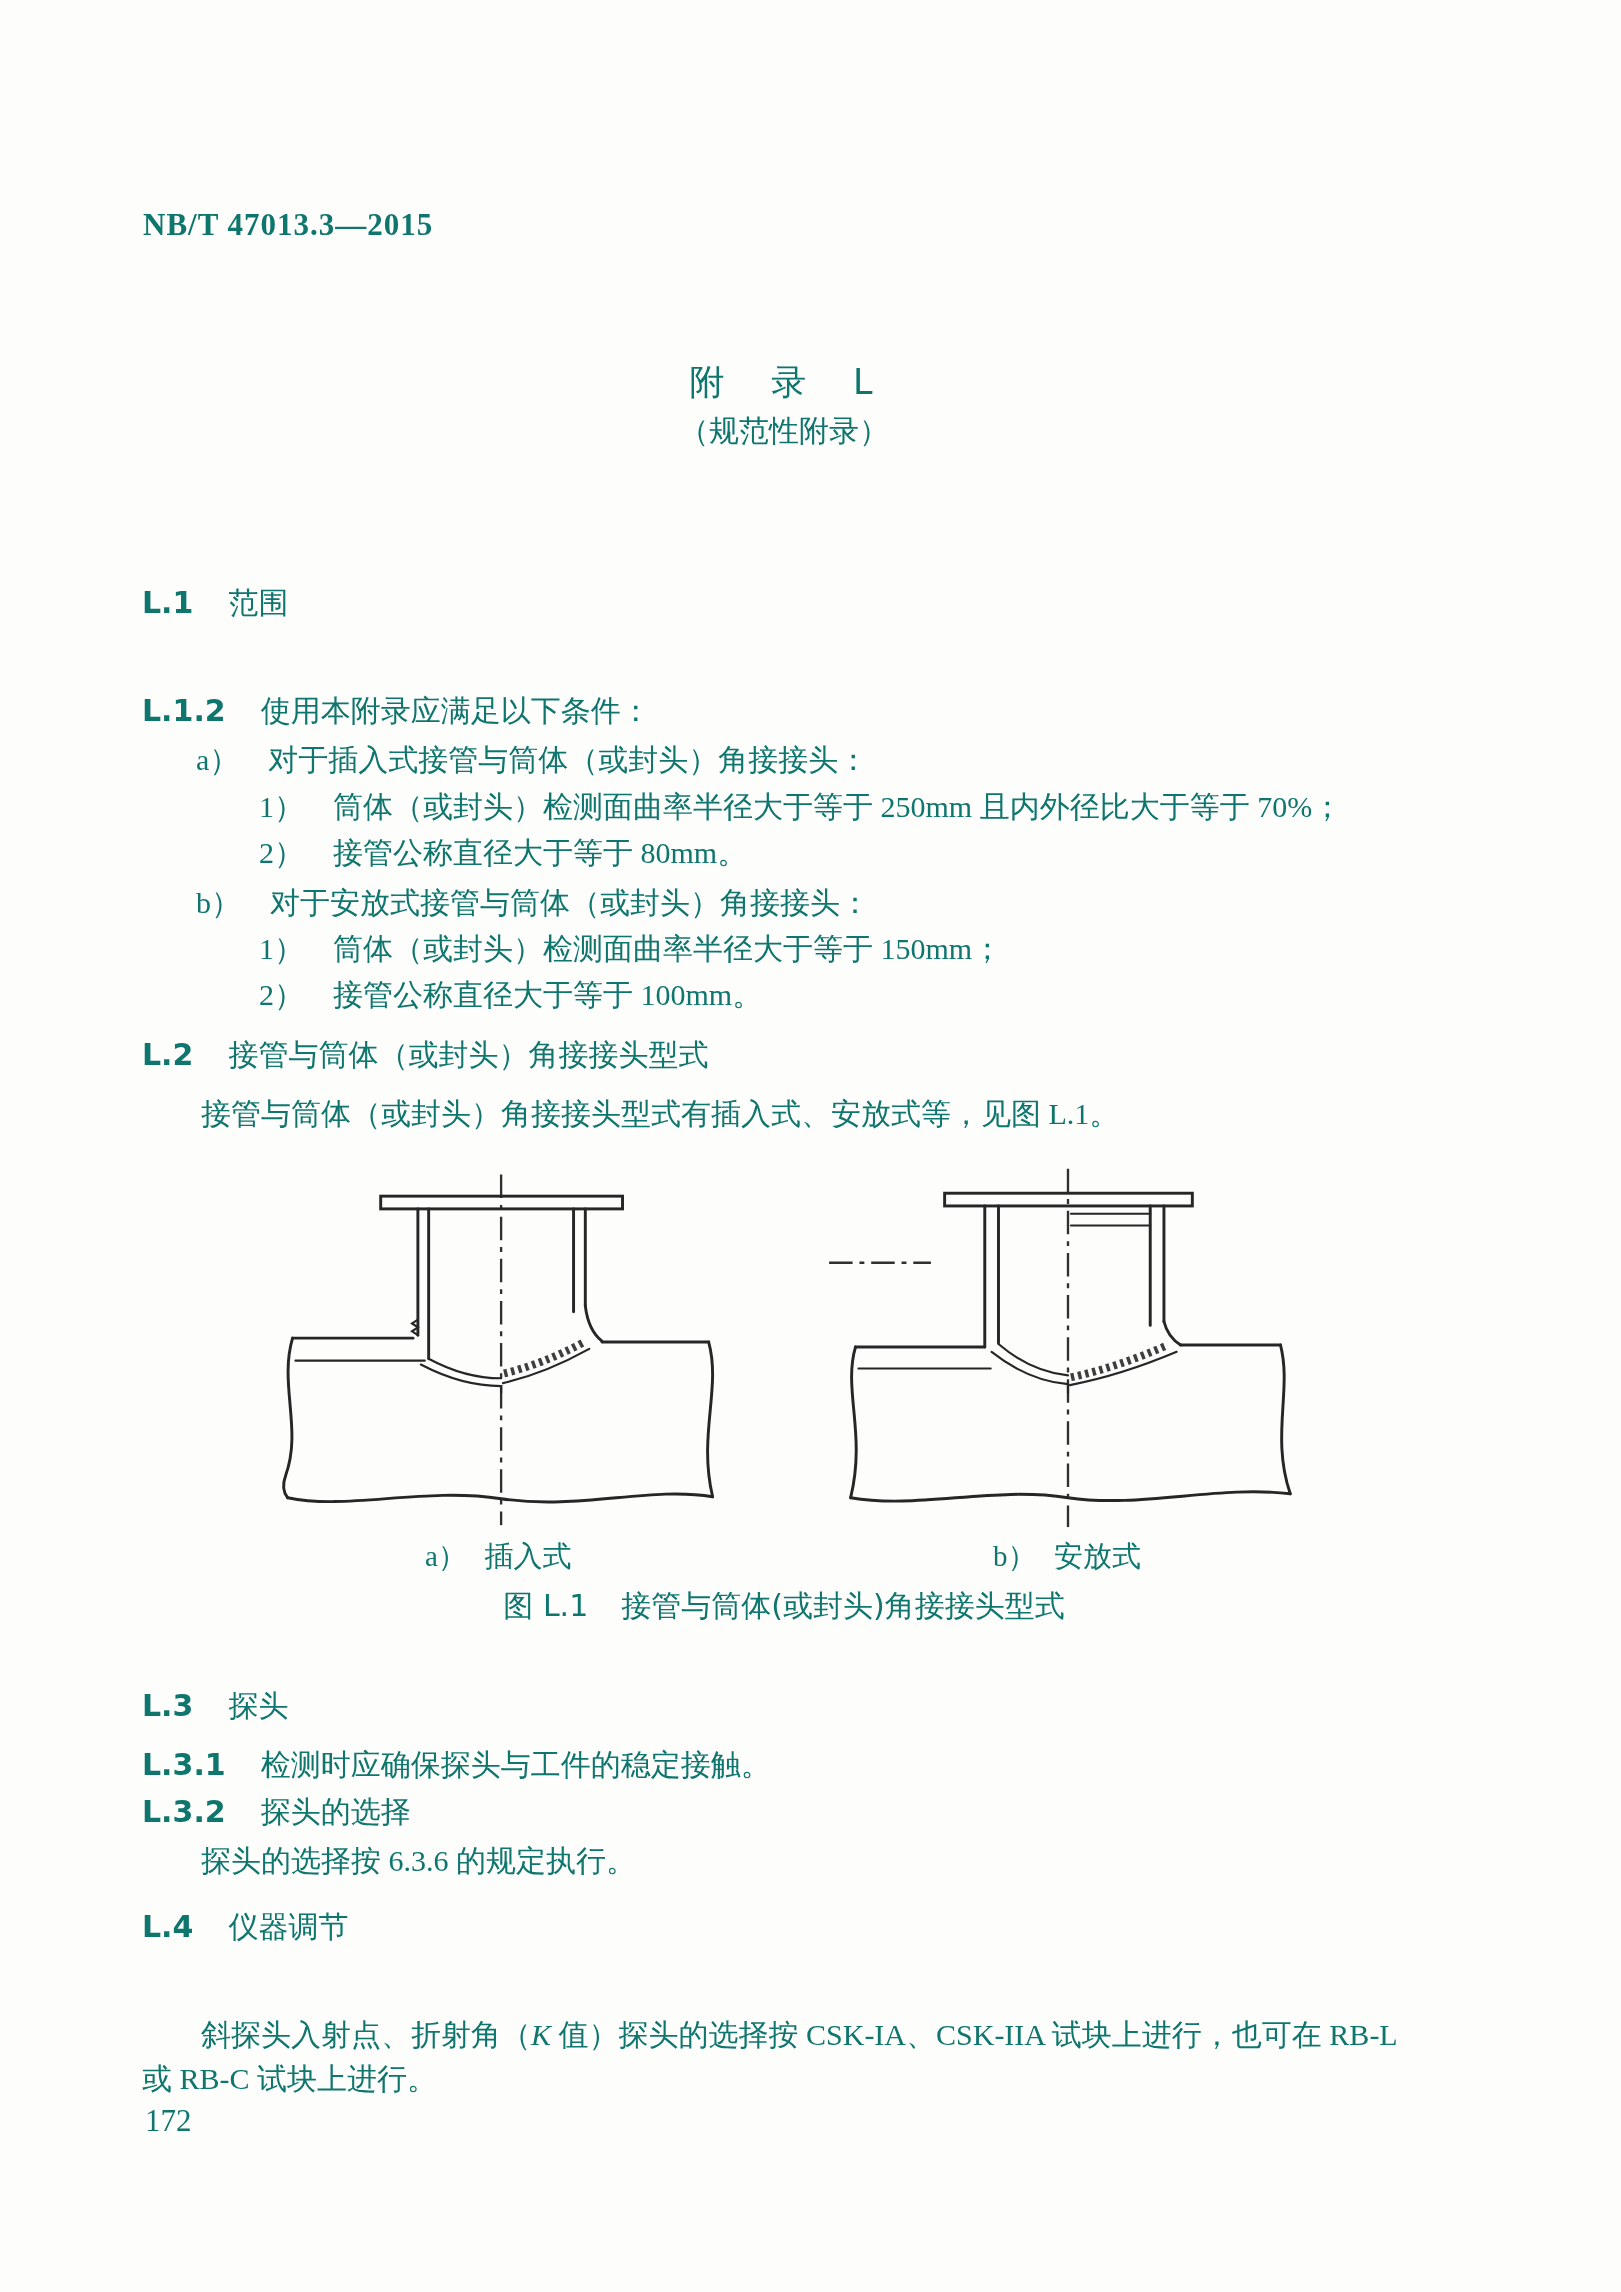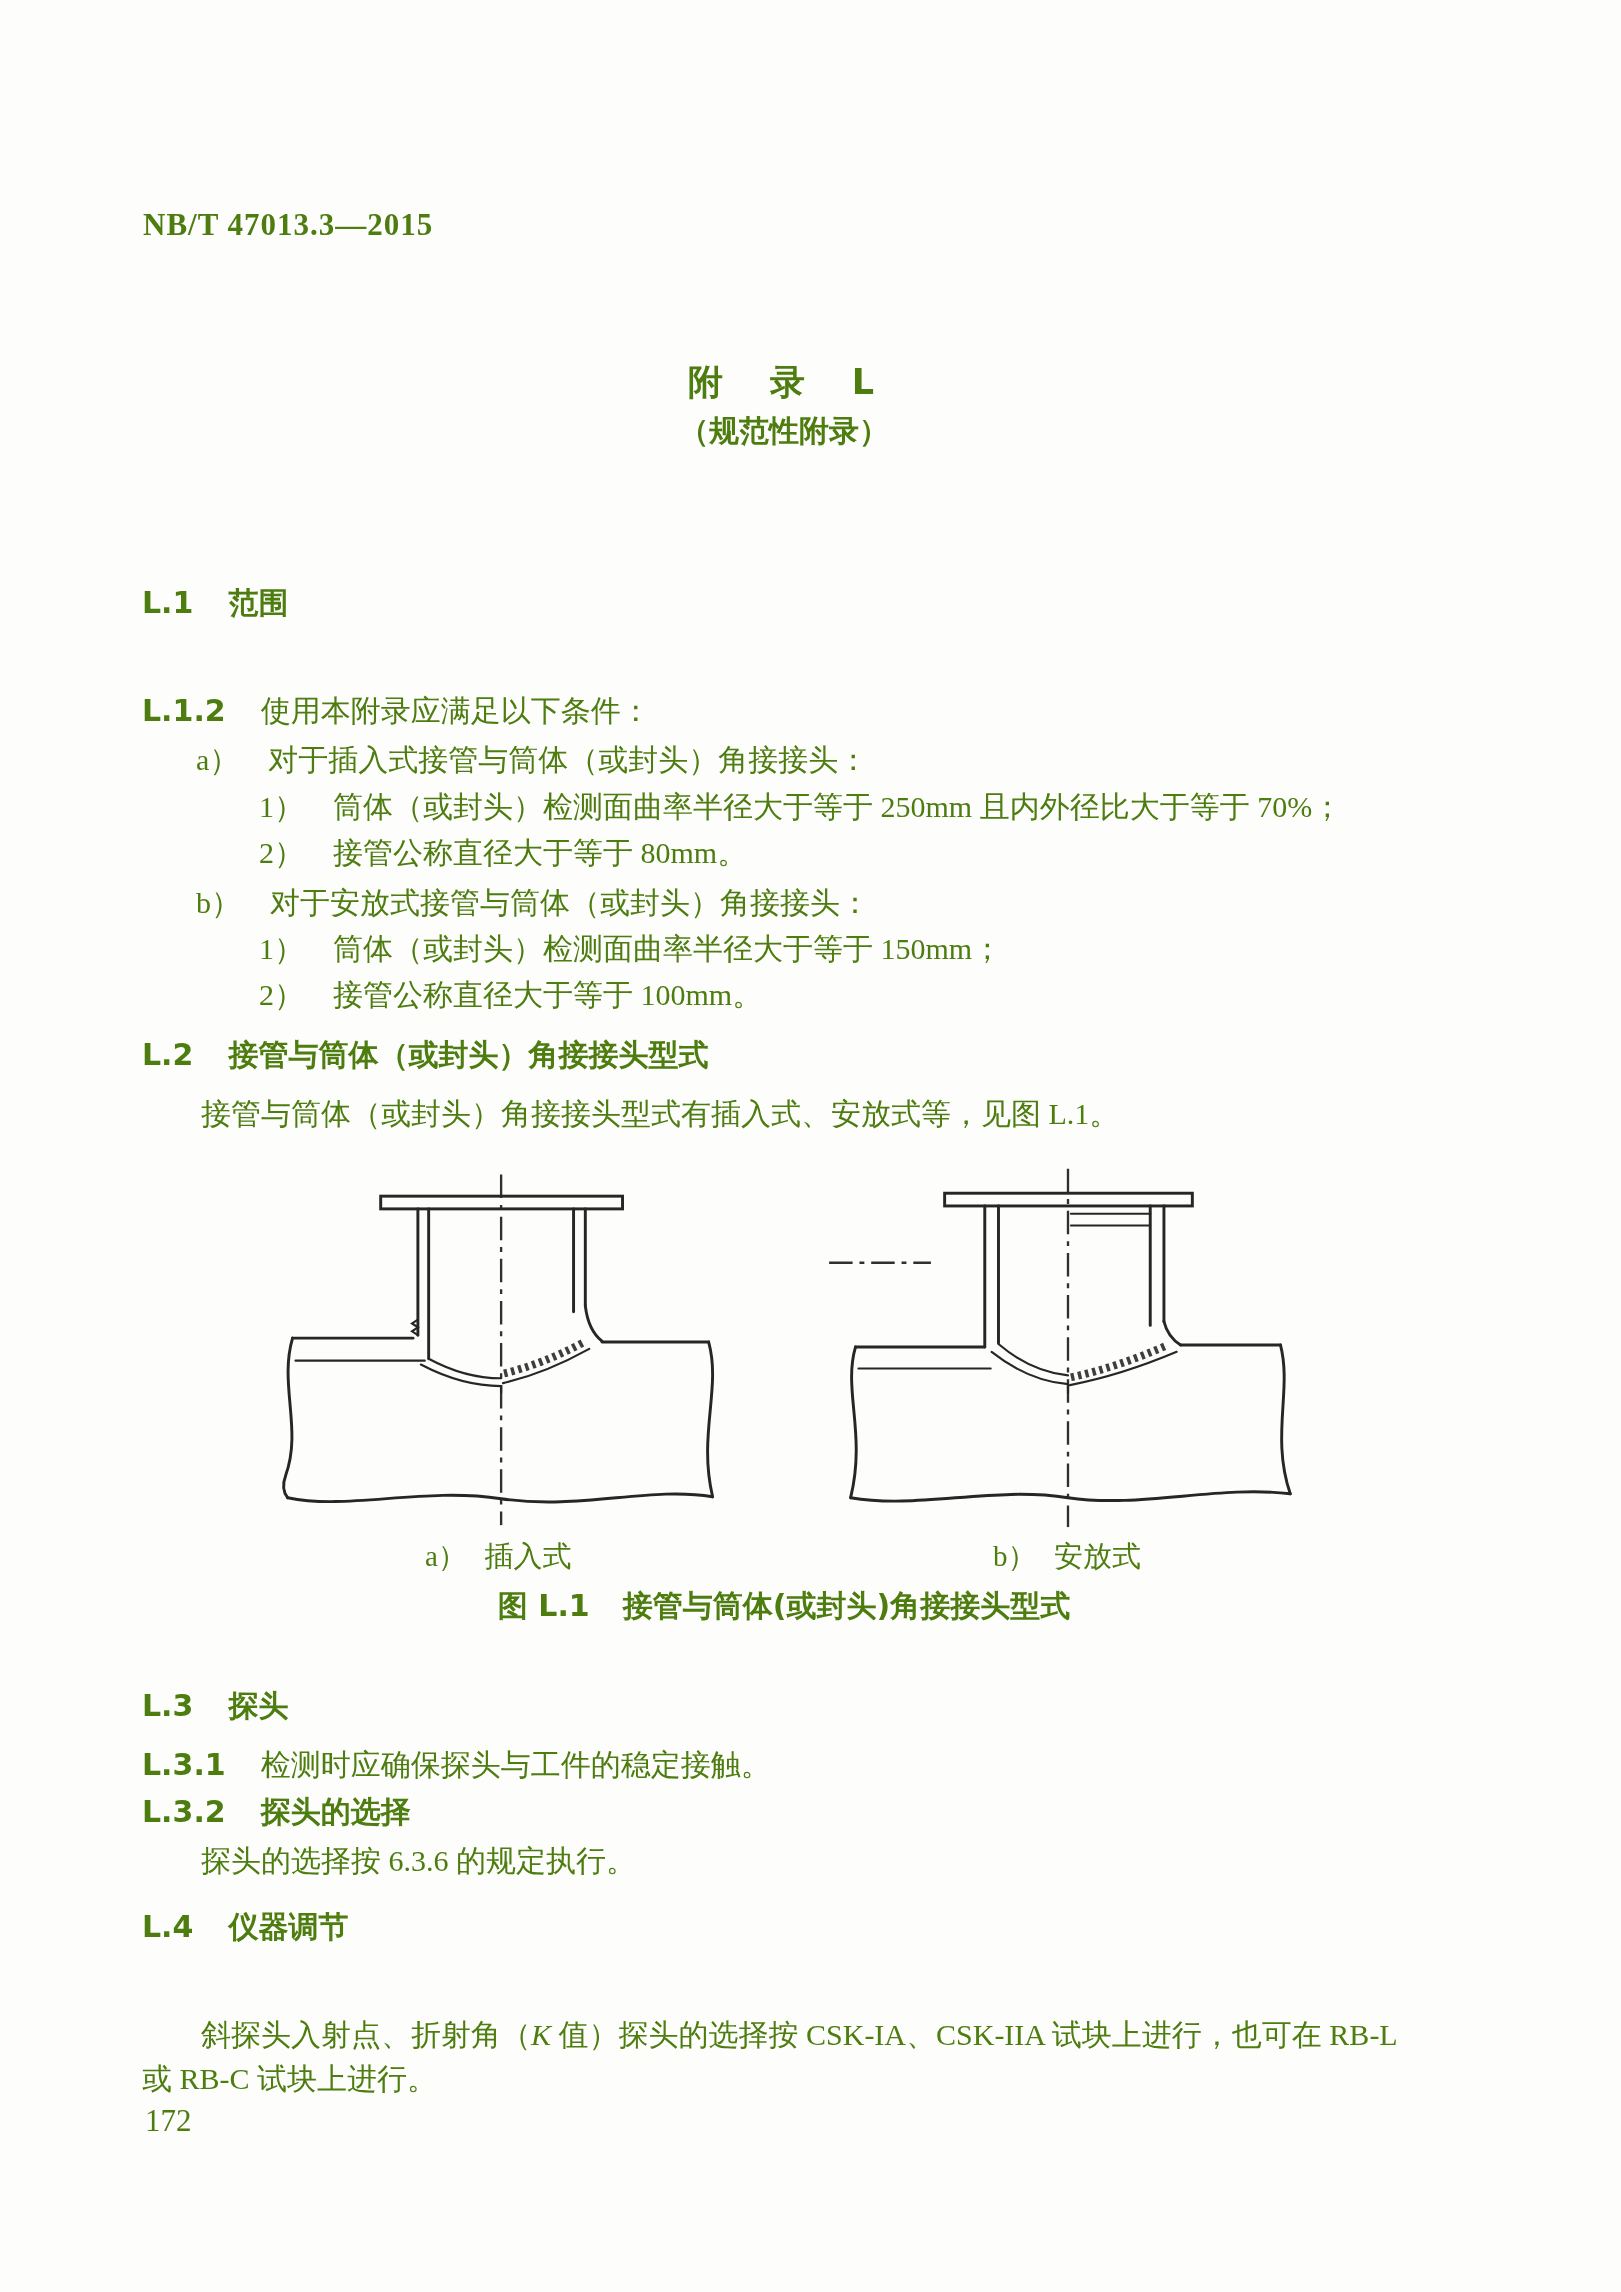--- a/index.html
+++ b/index.html
@@ -2,25 +2,25 @@
 <html><head>
 <meta charset="utf-8">
 <style>
   html,body{margin:0;padding:0;background:#888;}
   .page{
     position:relative;
     width:1621px;height:2293px;
     margin:0 auto;
     background:#fdfdfc;
     font-family:"Liberation Serif","DejaVu Serif",serif;
-    color:#4d7c0f;
+    color:#0f766e;
     overflow:hidden;
   }
   .line{position:absolute;white-space:nowrap;font-size:30px;line-height:1.2;}
-  .bold{font-weight:bold;font-family:"DejaVu Sans","Liberation Sans",sans-serif;}
+  .bold{font-weight:normal;font-family:"DejaVu Sans","Liberation Sans",sans-serif;}
   .serif-bold{font-weight:bold;}
   .center{left:0;width:1568px;text-align:center;}
   .num{display:inline-block;font-weight:bold;font-family:"DejaVu Sans","Liberation Sans",sans-serif;margin-right:35px;}
   .numplain{display:inline-block;margin-right:29px;}
   .kital{font-style:italic;font-family:"Liberation Serif",serif;}
   .header-text{font-size:31px;letter-spacing:1px;}
   .title-l1{font-size:35px;letter-spacing:5.9px;}
   .title-l2{font-size:30px;}
   .title-l3{font-size:32px;}
   .figcap{font-size:29px;}

